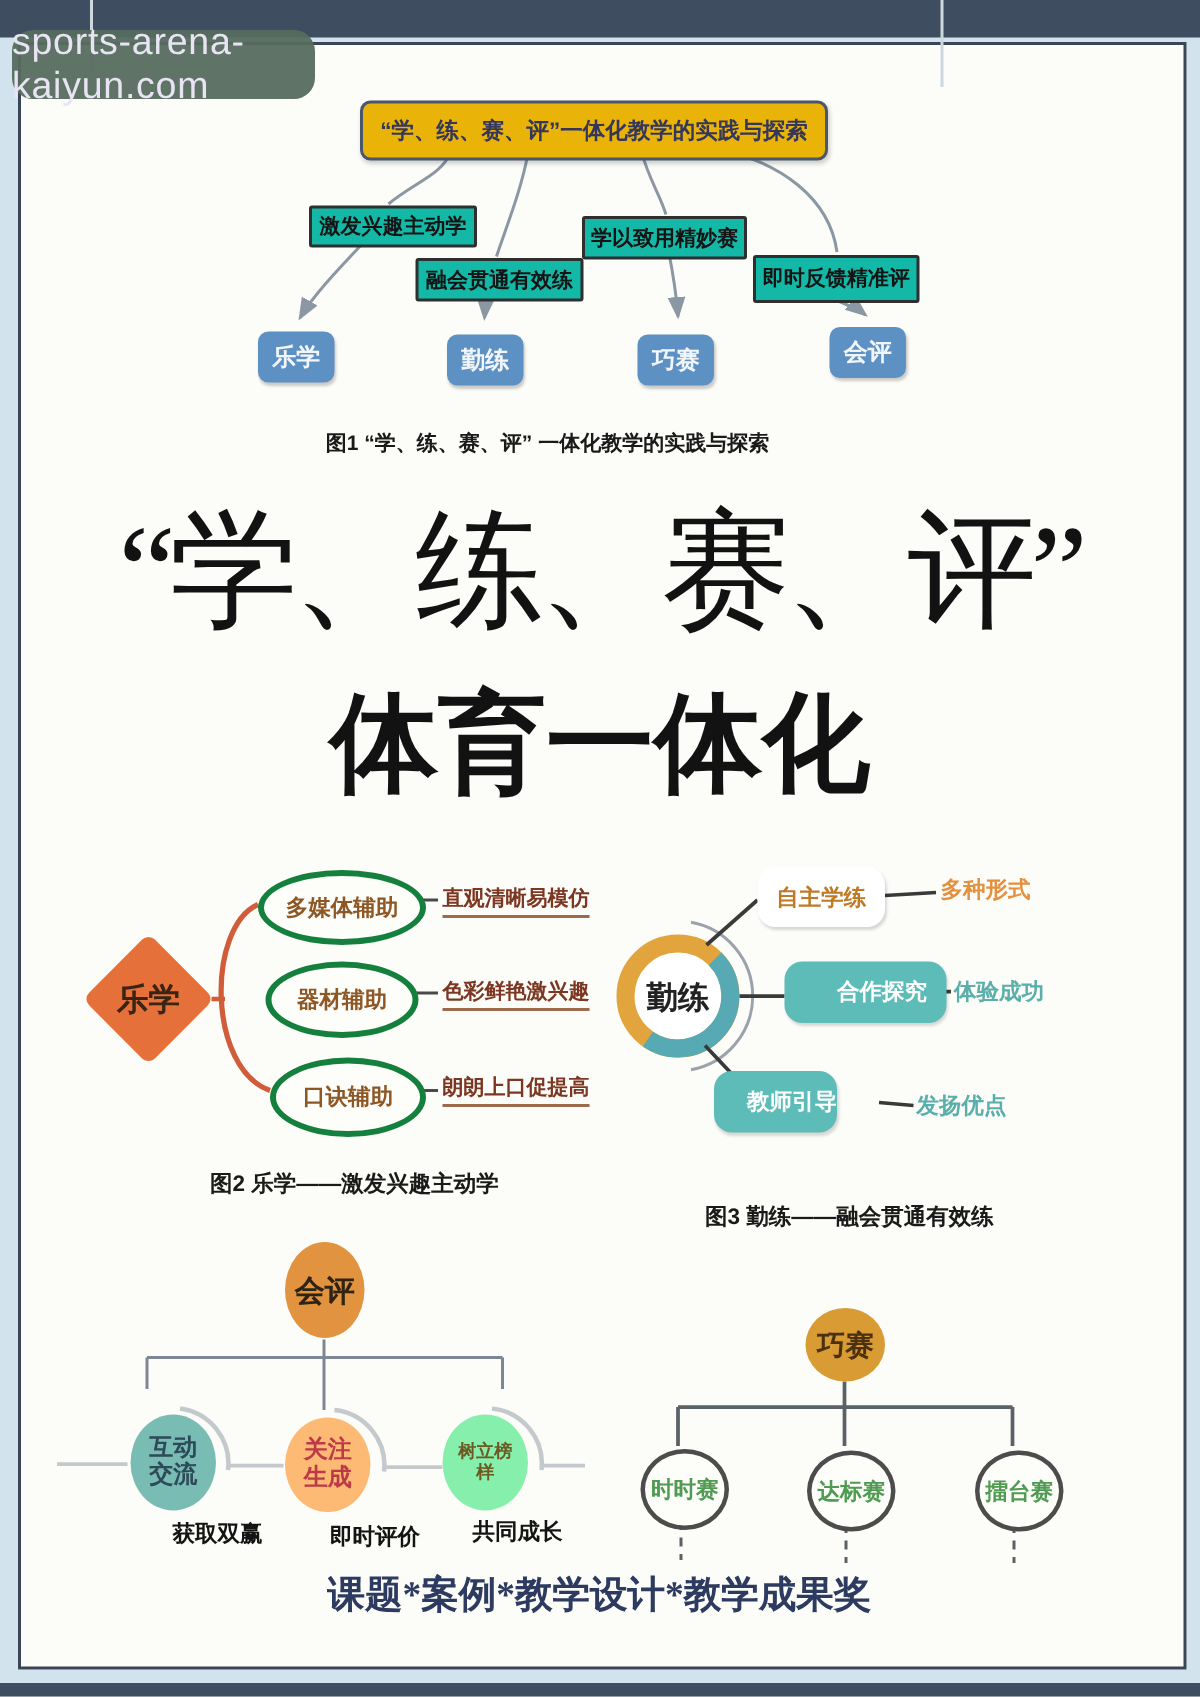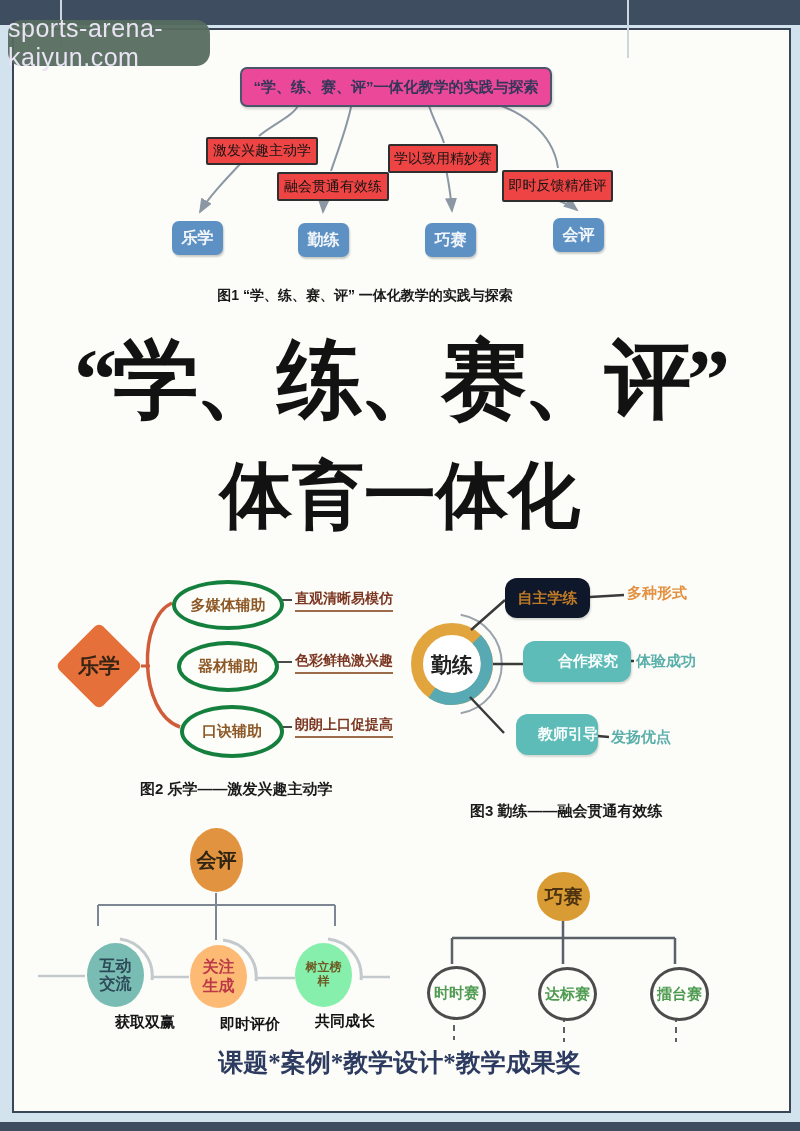--- a/index.html
+++ b/index.html
@@ -17,54 +17,54 @@
   .v2{left:627px;top:0;height:58px;}
   .card{left:12px;top:28px;width:775px;height:1081px;background:#fcfcf8;border:2px solid #3a4557;}
   .badge{
     left:8px;top:20px;width:202px;height:46px;border-radius:14px;
     background:rgba(86,108,94,.95);color:#e9e4f4;font-size:25px;font-weight:400;
     display:flex;align-items:center;justify-content:center;letter-spacing:.5px;
   }
   svg.overlay{left:0;top:0;width:800px;height:1131px;pointer-events:none;}
   
   .f1root{
-    left:240px;top:67px;width:308px;height:36px;background:#ec4899;
+    left:240px;top:67px;width:308px;height:36px;background:#eab308;
     border:2px solid #49566b;border-radius:7px;display:flex;align-items:center;justify-content:center;
     font-size:15px;font-weight:bold;color:#34365a;box-shadow:1px 2px 3px rgba(0,0,0,.18);
   }
   .wbox{
-    background:#ef4444;border:2px solid #2f2f2f;display:flex;align-items:center;justify-content:center;
-    font-size:14px;font-weight:normal;color:#141414;border-radius:2px;
+    background:#14b8a6;border:2px solid #2f2f2f;display:flex;align-items:center;justify-content:center;
+    font-size:14px;font-weight:bold;color:#141414;border-radius:2px;
   }
   .bluebox{
     background:#5d90c3;border-radius:7px;display:flex;align-items:center;justify-content:center;
     color:#f2f6fa;font-size:16px;font-weight:bold;box-shadow:1px 2px 2px rgba(0,0,0,.2);
   }
   .caption{font-weight:bold;color:#1a1a1a;white-space:nowrap;}
   
   .title1{
     left:0;top:322px;width:800px;text-align:center;font-family:"Liberation Serif","DejaVu Serif",serif;
-    font-weight:bold;font-size:86px;color:#121212;letter-spacing:-4px;white-space:nowrap;
+    font-weight:normal;font-size:86px;color:#121212;letter-spacing:-4px;white-space:nowrap;
   }
   .title2{
     left:0;top:448px;width:800px;text-align:center;font-family:"Liberation Serif","DejaVu Serif",serif;
     font-weight:bold;font-size:72px;color:#121212;white-space:nowrap;
   }
   
   .diamond{left:68px;top:635px;width:62px;height:62px;background:#e5703a;transform:rotate(45deg);border-radius:6px;}
   .diamond-label{left:57px;top:652px;width:84px;text-align:center;font-size:21px;font-weight:bold;color:#3a2413;}
   .oval{
     background:#fdfdfa;border:4px solid #15803d;border-radius:50%;
     display:flex;align-items:center;justify-content:center;font-size:15px;font-weight:bold;color:#8d5826;
   }
   .f2label{font-size:14px;font-weight:bold;color:#7c3722;border-bottom:2px solid #9c6b4a;padding-bottom:2px;white-space:nowrap;}
   
   .f3center{left:412px;top:651px;width:80px;text-align:center;font-size:21px;font-weight:bold;color:#222;}
   .f3box{border-radius:12px;display:flex;align-items:center;justify-content:center;font-size:15px;font-weight:bold;box-shadow:1px 2px 2px rgba(0,0,0,.15);}
-  .f3gold{background:#0f172a;color:#bf7a26;}
+  .f3gold{background:#ffffff;color:#bf7a26;}
   .f3teal{background:#5dbcb8;color:#fbfefd;padding-left:22px;}
   .f3label{font-size:15px;font-weight:bold;white-space:nowrap;}
   
   .circle{border-radius:50%;display:flex;align-items:center;justify-content:center;font-weight:bold;}
   .wrap2{width:36px;word-break:break-all;line-height:1.15;text-align:center;}
   .f4label{font-size:15px;font-weight:bold;color:#141414;white-space:nowrap;}
   
   .f5circle{
     background:#fdfdfa;border:3px solid #4c4c4c;border-radius:50%;
     display:flex;align-items:center;justify-content:center;font-size:15px;font-weight:bold;color:#4f9b51;
@@ -149,21 +149,21 @@
 <div class="abs oval" style="left:177px;top:641px;width:94px;height:43px;">器材辅助</div>
 <div class="abs oval" style="left:180px;top:705px;width:96px;height:45px;">口诀辅助</div>
 <div class="abs f2label" style="left:295px;top:590px;">直观清晰易模仿</div>
 <div class="abs f2label" style="left:295px;top:652px;">色彩鲜艳激兴趣</div>
 <div class="abs f2label" style="left:295px;top:716px;">朗朗上口促提高</div>
 <div class="abs caption" style="left:140px;top:780px;font-size:15px;">图2 乐学——激发兴趣主动学</div>
 
 <div class="abs f3center">勤练</div>
 <div class="abs f3box f3gold" style="left:505px;top:578px;width:85px;height:40px;">自主学练</div>
 <div class="abs f3box f3teal" style="left:523px;top:641px;width:86px;height:41px;">合作探究</div>
-<div class="abs f3box f3teal" style="left:516px;top:714px;width:60px;height:41px;font-family:Liberation Mono, monospace;">教师引导</div>
+<div class="abs f3box f3teal" style="left:476px;top:714px;width:60px;height:41px;font-family:Liberation Mono, monospace;">教师引导</div>
 <div class="abs f3label" style="left:627px;top:584px;color:#e39140;">多种形式</div>
 <div class="abs f3label" style="left:636px;top:652px;color:#5bafab;">体验成功</div>
 <div class="abs f3label" style="left:611px;top:728px;color:#5bafab;">发扬优点</div>
 <div class="abs caption" style="left:470px;top:802px;font-size:15px;">图3 勤练——融会贯通有效练</div>
 
 <div class="abs circle" style="left:190px;top:828px;width:53px;height:64px;background:#e2933f;font-size:20px;color:#2f2413;">会评</div>
 <div class="abs circle" style="left:87px;top:943px;width:57px;height:64px;background:#79bcb3;font-size:16px;color:#2c4a57;">
   <span class="wrap2">互动交流</span>
 </div>
 <div class="abs circle" style="left:190px;top:945px;width:57px;height:63px;background:#fdba74;font-size:16px;color:#bc3a48;">

